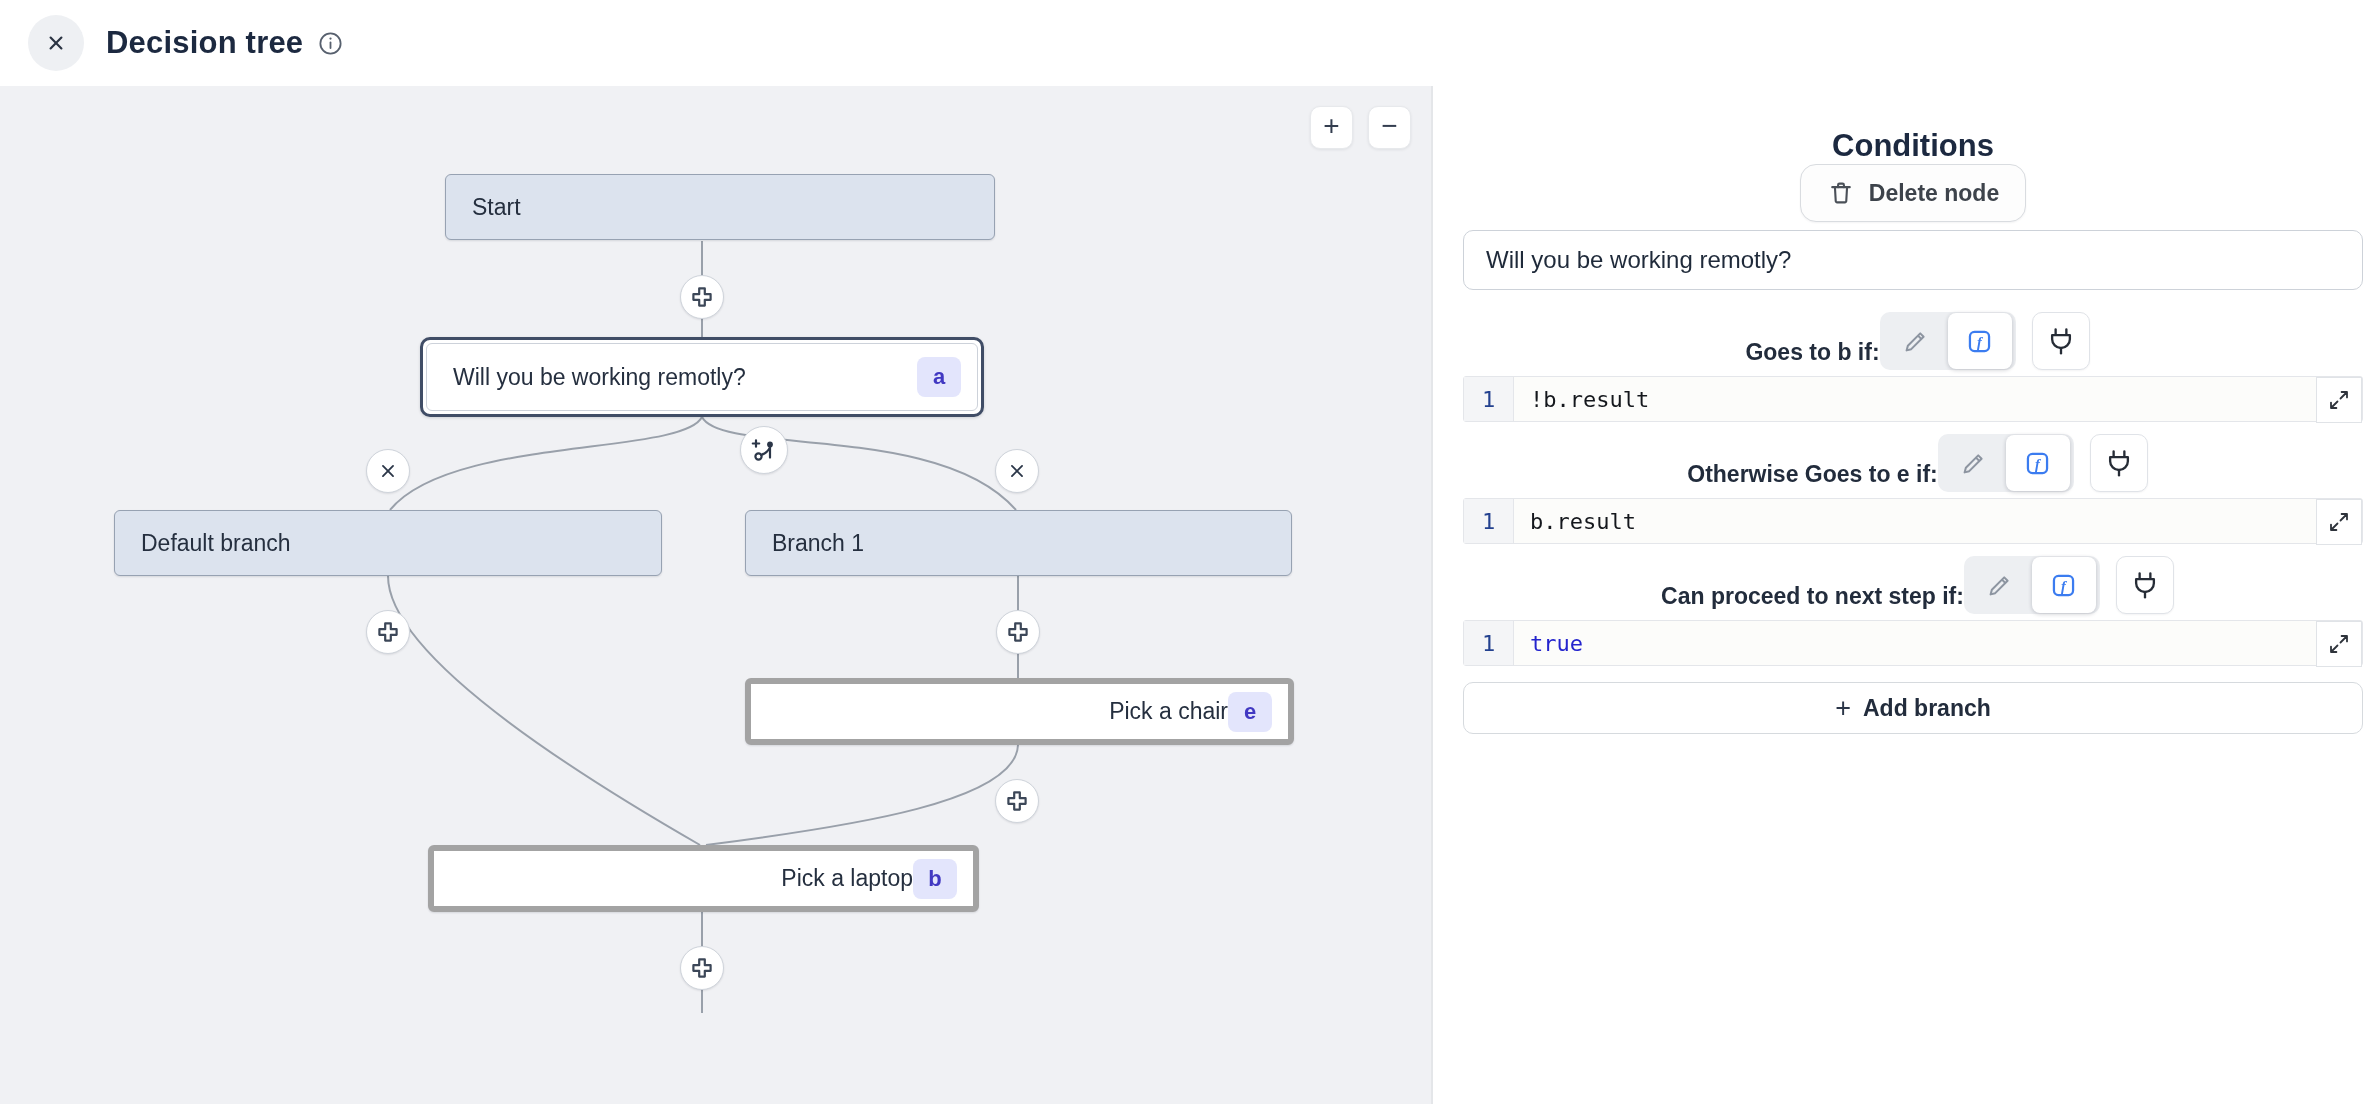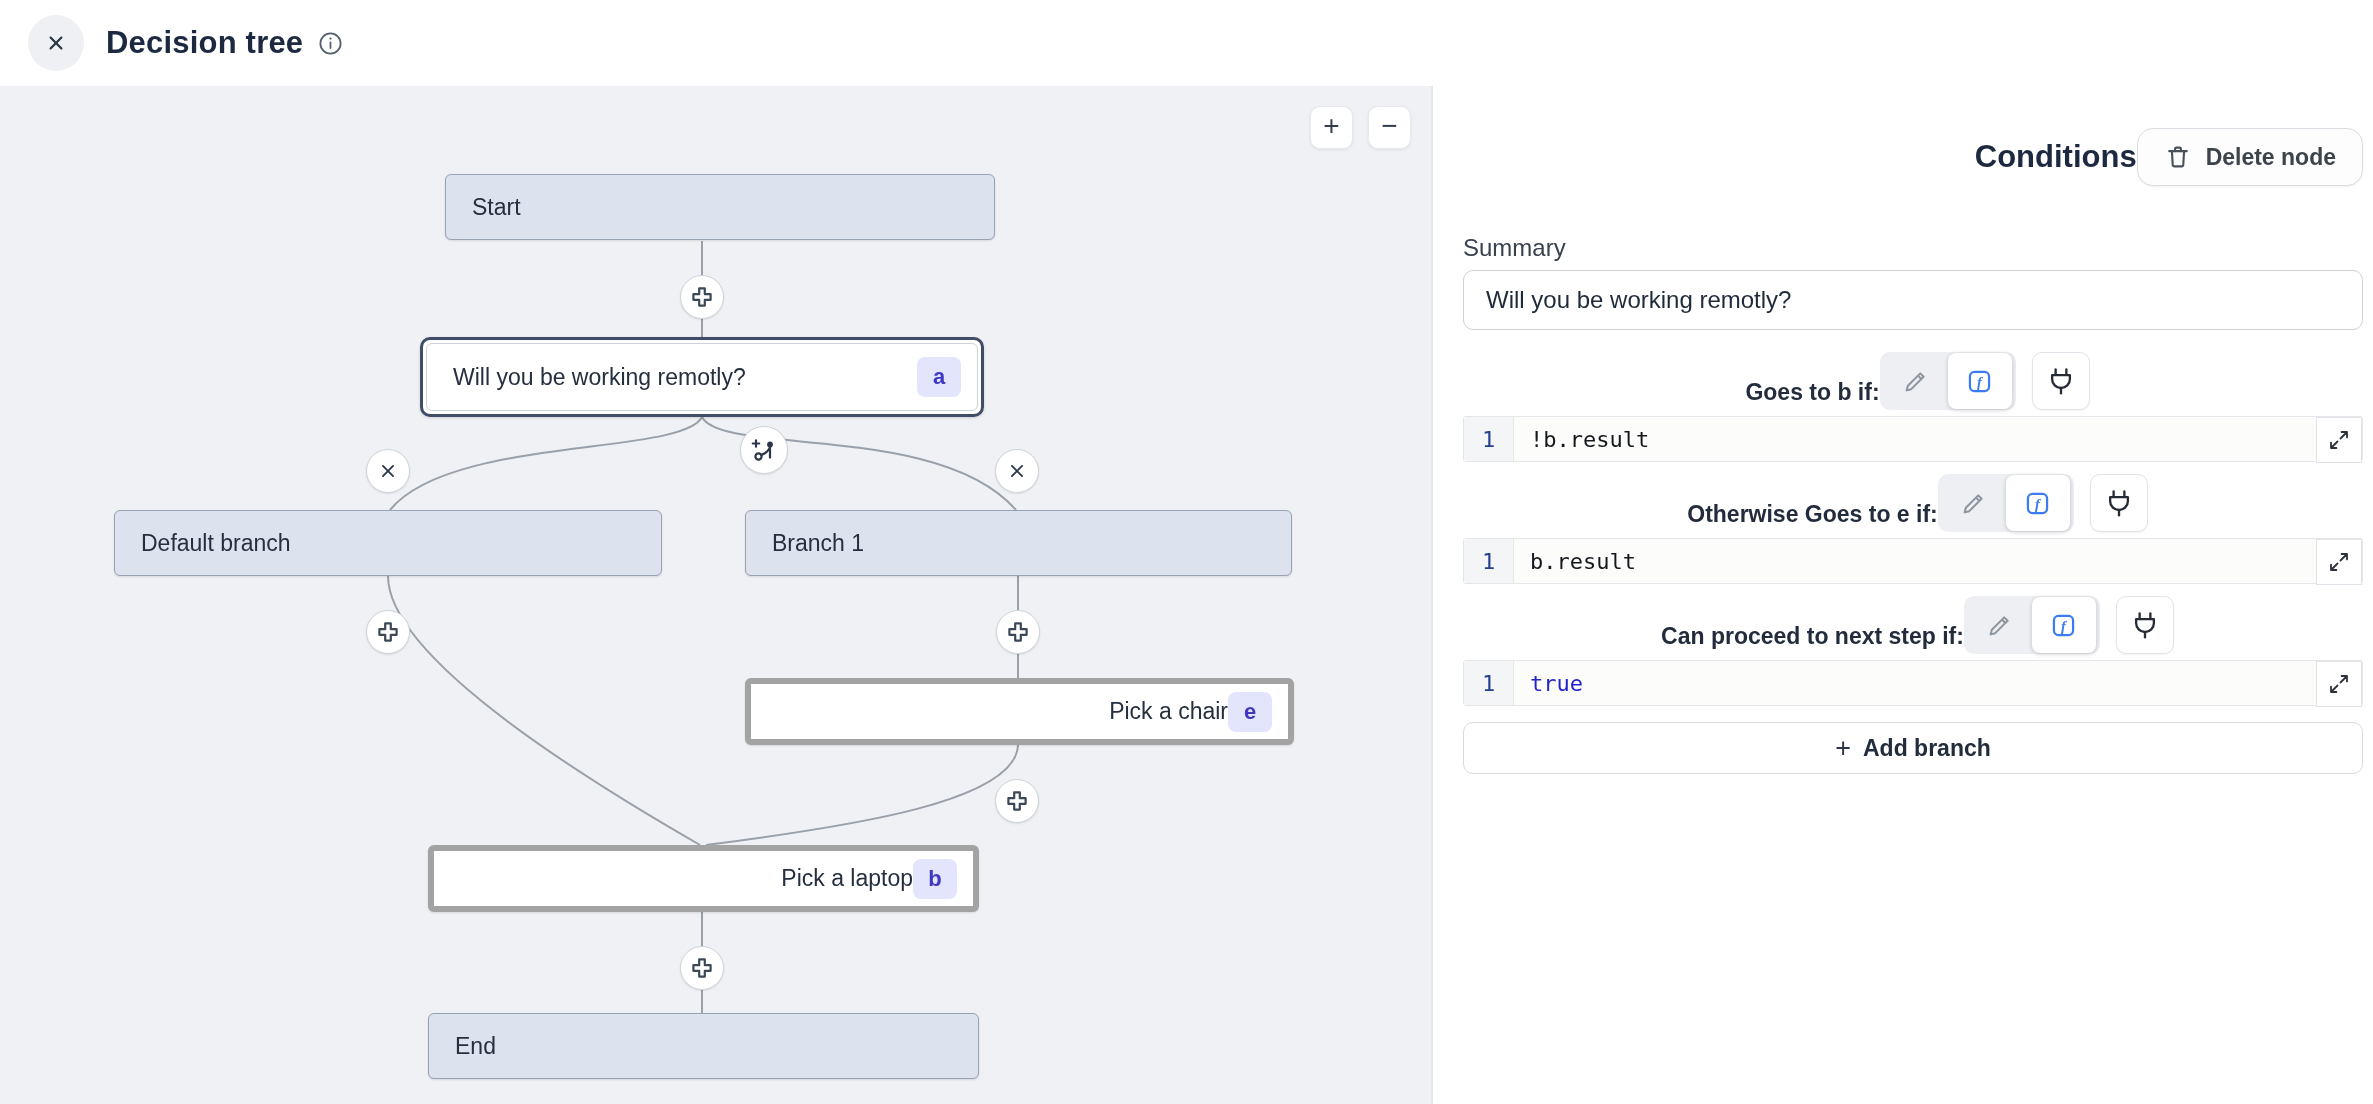--- a/index.html
+++ b/index.html
@@ -38,21 +38,21 @@
   .sel-inner { width:100%; height:100%; border:1px solid #cdd2da; border-radius:6px; background:#fff;
     display:flex; align-items:center; padding:0 16px 0 26px; font-size:23px; color:#252f3f; }
 
   .conn-btn { position:absolute; background:#fff; border:1px solid #cfd4db; border-radius:50%;
     display:flex; align-items:center; justify-content:center;
     box-shadow:0 1px 2px rgba(16,24,40,.10); cursor:pointer; }
   .sz44 { width:44px; height:44px; }
   .sz48 { width:48px; height:48px; }
 
   
-  .panel-head { display:flex; align-items:center; justify-content:flex-end; }
+  .panel-head { display:flex; align-items:center; justify-content:flex-end;flex-direction:column; }
   .panel-title { font-size:31px; font-weight:700; color:#1c2940; }
   .delete-btn { height:58px; padding:0 26px; background:#fdfdfd; border:1px solid #d9dce0;
     border-radius:16px; display:flex; align-items:center; gap:14px; cursor:pointer;
     font-size:23px; font-weight:700; color:#3d434b; box-shadow:0 1px 2px rgba(16,24,40,.05); }
 
   .summary-label { margin-top:48px; font-size:24px; color:#39414f; }
   .summary-input { margin-top:8px; width:100%; height:60px; border:1px solid #cdd2d9; border-radius:10px;
     padding:0 22px; font-size:24px; color:#1f2a3a; font-family:"Liberation Sans",sans-serif; background:#fff; outline:none; }
 
   .rule-head { display:flex; align-items:flex-end; justify-content:center; margin-top:12px; height:58px;margin-left:9px; }
@@ -147,23 +147,20 @@
     <div class="node node-white" style="left:745px; top:592px; width:549px; height:67px;">
       <span class="node-label">Pick a chair</span>
       <span class="badge">e</span>
     </div>
 
     <div class="node node-white" style="left:428px; top:759px; width:551px; height:67px;">
       <span class="node-label">Pick a laptop</span>
       <span class="badge">b</span>
     </div>
 
-    <div class="node node-gray" style="left:428px; top:927px; width:551px; height:66px;">
-      <span class="node-label">End</span>
-    </div>
 
     <button class="conn-btn sz44" style="left:680px; top:189px;">
       <span style="display:flex">
         <svg width="22" height="22" viewBox="-11 -11 22 22">
             <path d="M-2.8,-8.6 h5.6 v5.8 h5.8 v5.6 h-5.8 v5.8 h-5.6 v-5.8 h-5.8 v-5.6 h5.8 z" fill="#fff" stroke="#3c4758" stroke-width="2.2" stroke-linejoin="round"></path>
           </svg>
       </span>
     </button>
 
     <button class="conn-btn sz48" style="left:740px; top:340px;">
@@ -236,21 +233,20 @@
           <svg width="28" height="28" viewBox="0 0 24 24" fill="none" stroke="#4a5058" stroke-width="1.8" stroke-linecap="round" stroke-linejoin="round">
             <path d="M4.5 7 h15"></path>
               <path d="M9.5 7 V5.2 a1.2 1.2 0 0 1 1.2 -1.2 h2.6 a1.2 1.2 0 0 1 1.2 1.2 V7"></path>
               <path d="M6.8 7 l0.7 12.2 a1 1 0 0 0 1 0.8 h7 a1 1 0 0 0 1 -0.8 L17.2 7"></path>
           </svg>
         </span>
         <span>Delete node</span>
       </button>
     </div>
 
-    <div class="summary-label">Summary</div>
     <input class="summary-input" type="text" value="Will you be working remotly?" style="">
 
     
     <div class="rule-head first">
       <div class="rule-label">Goes to b if:</div>
       <div class="icon-cluster">
         <div class="seg-ctrl">
           <div class="seg">
             <span style="display:flex">
               <svg width="27" height="27" viewBox="0 0 24 24" fill="none" stroke="#8d95a1" stroke-width="1.8" stroke-linejoin="round">

